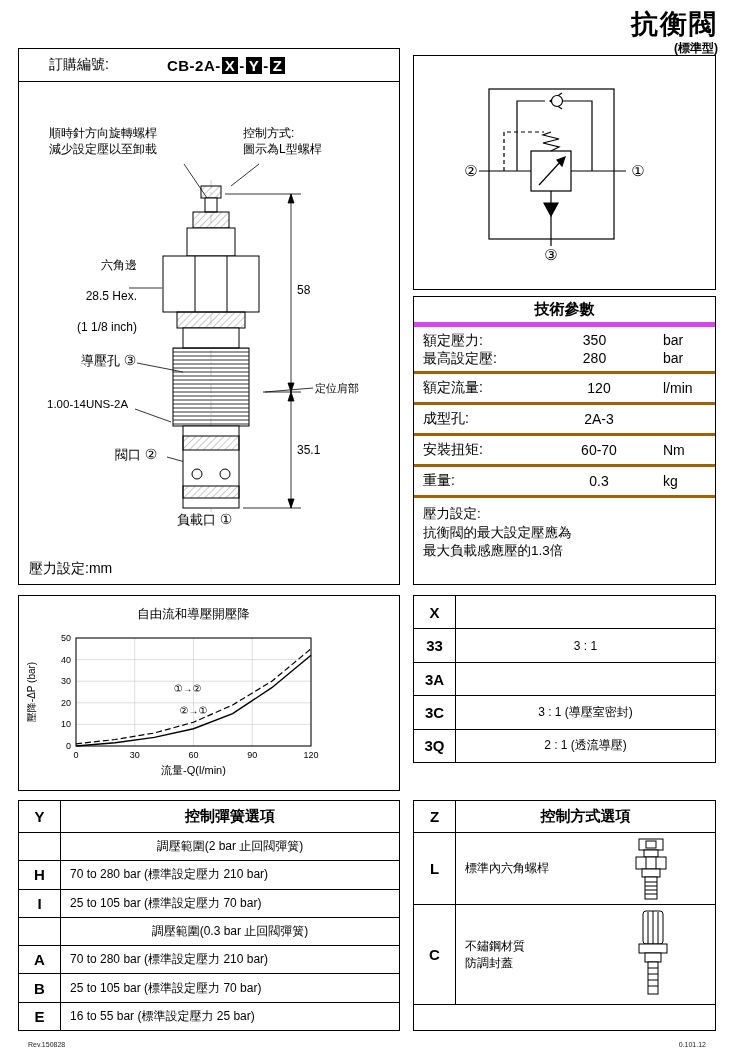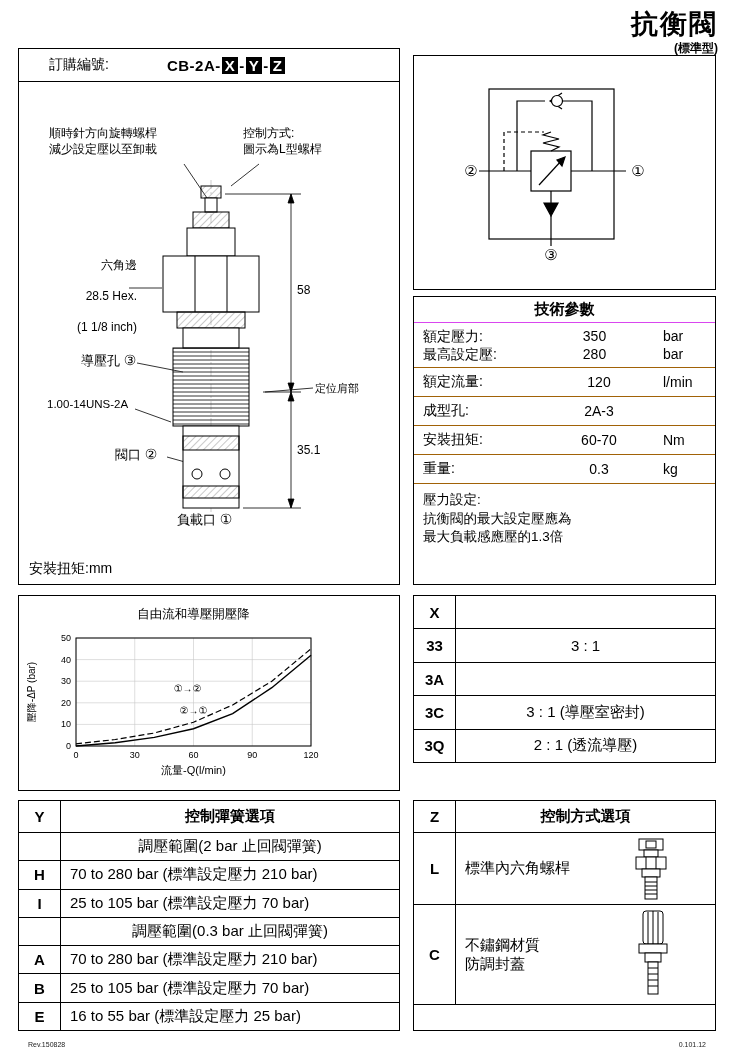--- a/index.html
+++ b/index.html
@@ -22,38 +22,38 @@
   .drawing-box{left:18px;top:81px;width:382px;height:504px}
   .valve-svg{position:absolute;left:0;top:0}
   .dlabel{position:absolute;font-size:12px;line-height:1.3;white-space:pre-line}
   .portnum{font-size:14px}
 
   
   .schematic-box{left:413px;top:55px;width:303px;height:235px}
 
   
   .tech-box{left:413px;top:296px;width:303px;height:289px;font-size:14px}
-  .tech-title{text-align:center;font-weight:bold;font-size:15px;padding:3px 0;border-bottom:1px solid #d946ef}
-  .trow{display:grid;grid-template-columns:112px 1fr 46px;align-items:center;border-bottom:1px solid #a16207;padding:5px 6px 5px 9px;min-height:28px}
+  .tech-title{text-align:center;font-weight:bold;font-size:15px;padding:3px 0;border-bottom:5px solid #d946ef}
+  .trow{display:grid;grid-template-columns:112px 1fr 46px;align-items:center;border-bottom:3px solid #a16207;padding:5px 6px 5px 9px;min-height:28px}
   .trow .val{text-align:center}
   .trow .unit{text-align:left}
   .trow-double{display:block;padding:4px 6px 4px 9px}
   .trow-double .tl{display:grid;grid-template-columns:103px 1fr 46px;align-items:center;line-height:1.3}
   .tech-note{padding:7px 9px;font-size:13.5px;line-height:1.35}
 
   
   .chart-box{left:18px;top:595px;width:382px;height:196px}
 
   
   .opt-box{display:flex;flex-direction:column}
   .orow{display:flex;align-items:stretch;border-bottom:1px solid #000;flex:1}
   .orow:last-child{border-bottom:none}
   .ocode{flex:0 0 42px;border-right:1px solid #000;display:flex;align-items:center;justify-content:center;font-weight:bold;font-size:15px}
   .otitle{flex:1;display:flex;align-items:center;justify-content:center;font-weight:bold;font-size:15px}
-  .odesc{flex:1;display:flex;align-items:center;font-size:15px;padding:2px 9px;position:relative;white-space:pre-line}
+  .odesc{flex:1;display:flex;align-items:center;font-size:12px;padding:2px 9px;position:relative;white-space:pre-line}
   .odesc.center{justify-content:center;text-align:center}
   .x-box{left:413px;top:595px;width:303px;height:168px}
   .y-box{left:18px;top:800px;width:382px;height:231px}
   .y-box .ohead{flex:0 0 32px}
   .z-box{left:413px;top:800px;width:303px;height:231px}
   .z-box .ohead{flex:0 0 32px}
   .z-box .zrow-l{flex:0 0 72px}
   .z-box .zrow-c{flex:0 0 100px}
   .zicon{position:absolute;right:46px;top:50%;transform:translateY(-50%)}
 
@@ -136,21 +136,21 @@
   <div class="dlabel" style="left:10px;top:160px;width:108px;text-align:right">
     <div>六角邊</div>
     <div>28.5 Hex.</div>
     <div>(1 1/8 inch)</div>
   </div>
   <div class="dlabel" style="left:62px;top:269px;font-size:13px"><span>導壓孔</span> <span class="portnum">③</span></div>
   <div class="dlabel" style="left:28px;top:315px;font-size:11.5px">1.00-14UNS-2A</div>
   <div class="dlabel" style="left:96px;top:363px;font-size:13px"><span>閥口</span> <span class="portnum">②</span></div>
   <div class="dlabel" style="left:158px;top:428px;font-size:13px"><span>負載口</span> <span class="portnum">①</span></div>
   <div class="dlabel" style="left:296px;top:299px;font-size:11px">定位肩部</div>
-  <div class="dlabel" style="left:10px;top:477px;font-size:14px">安裝扭矩:mm</div>
+  <div class="dlabel" style="left:10px;top:477px;font-size:14px">壓力設定:mm</div>
 </div>
 
 <div class="box schematic-box">
   <svg width="301" height="233" viewBox="0 0 301 233">
     <g fill="none" stroke="#000" stroke-width="1.2">
       <rect x="75" y="33" width="125" height="150"></rect>
       <polyline points="103,115 103,45 131,45"></polyline>
       <polyline points="178,115 178,45 148,45"></polyline>
       <polyline points="148,37 136,45 148,53"></polyline>
       <circle cx="143" cy="45" r="5.5" fill="#fff"></circle>

